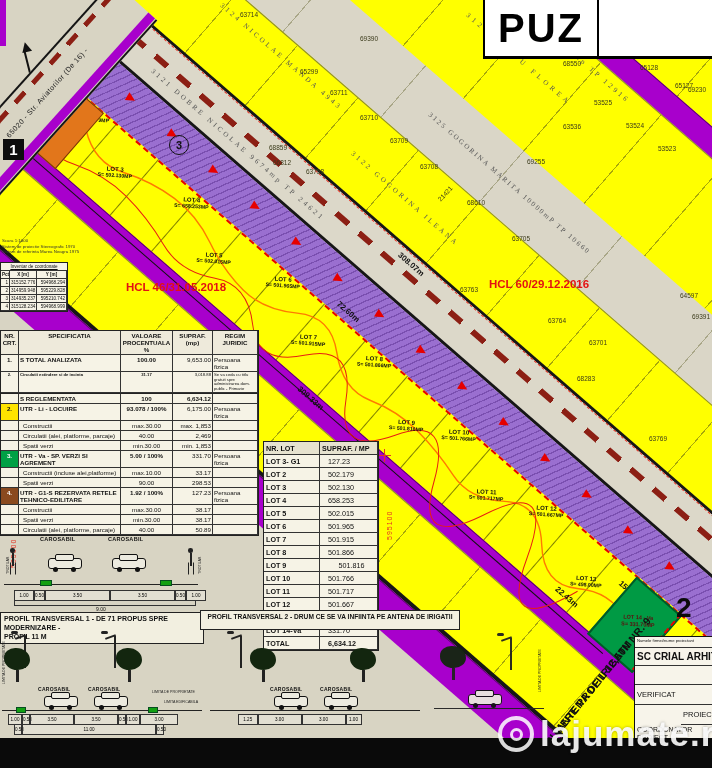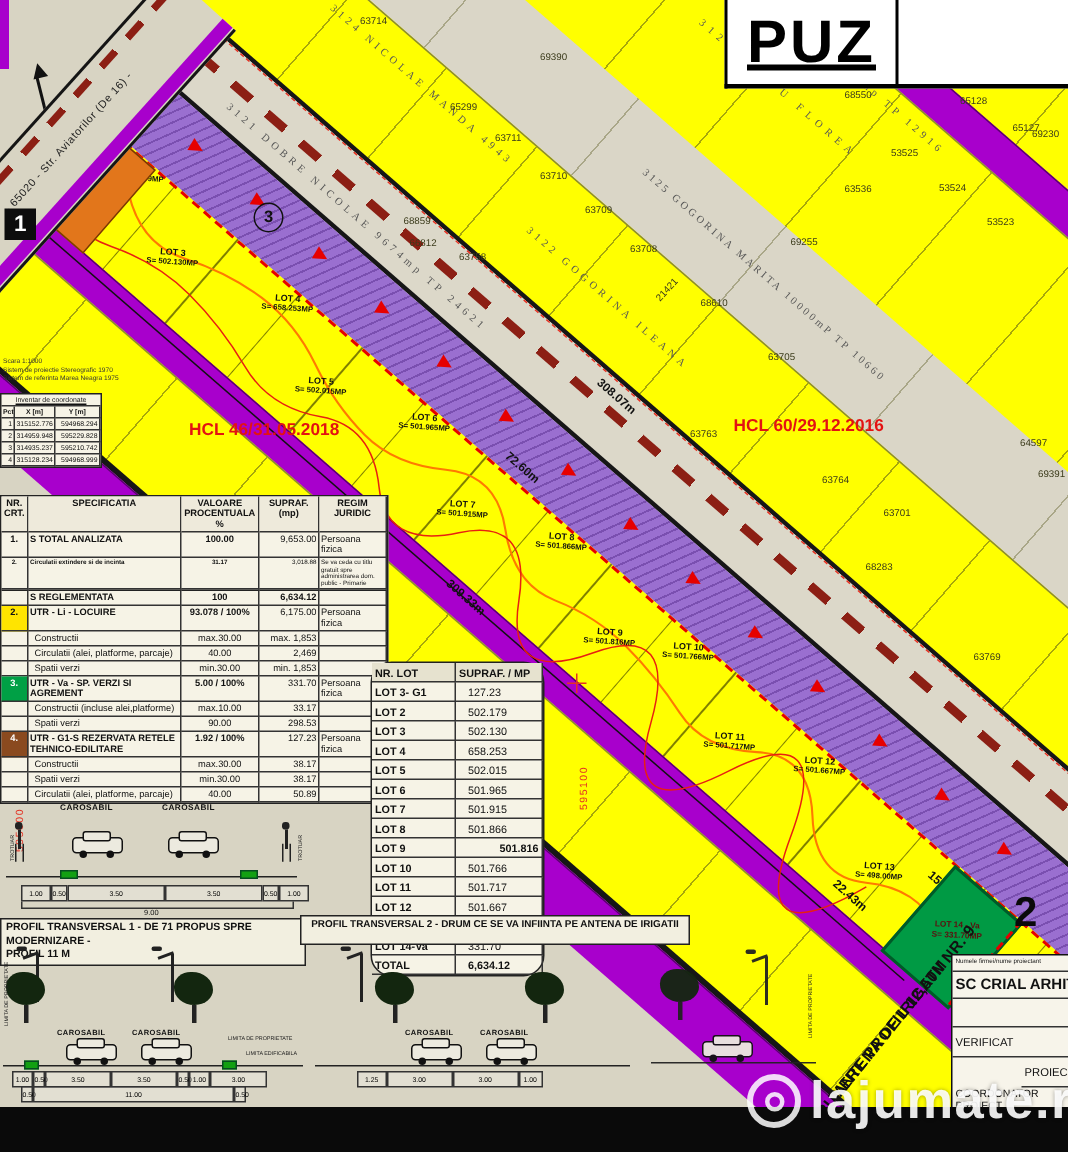--- a/index.html
+++ b/index.html
@@ -59,37 +59,37 @@
   
   #north{left:12px;top:42px;width:34px;height:60px;}
   #north .stem{position:absolute;left:15px;top:8px;width:2px;height:30px;background:#111;transform:rotate(-14deg);}
   #north .tip{position:absolute;left:9px;top:0;width:0;height:0;border-left:5px solid transparent;
       border-right:5px solid transparent;border-bottom:10px solid #111;transform:rotate(-14deg);}
   #north .nl{position:absolute;left:6px;top:40px;font-size:13px;font-weight:bold;color:#111;}
   
   #puzbox{left:483px;top:0;width:229px;height:56px;background:#fff;display:flex;
           border-left:2px solid #000;border-bottom:3px solid #000;}
   #puzbox .logo{width:112px;text-align:center;font-size:40px;font-weight:900;color:#000;
-          line-height:56px;letter-spacing:2px;border-right:2px solid #000;font-family:"Liberation Sans",sans-serif;text-decoration:underline;}
+          line-height:56px;letter-spacing:2px;border-right:2px solid #000;font-family:"Liberation Sans",sans-serif;}
   #puzbox .tl{padding:4px 0 0 5px;font-size:9.5px;font-weight:bold;color:#111;line-height:1.25;white-space:nowrap;}
   
   .tbl{position:absolute;background:var(--tablebg);border:1.2px solid #222;color:#111;}
   .trow{display:grid;}
   .tcell{border-right:.8px solid #333;border-bottom:.8px solid #333;padding:1px 1px;overflow:hidden;}
   #coordNotes{left:2px;top:238px;width:95px;font-size:4.4px;color:#333;line-height:1.3;}
   #coordTbl{left:0;top:262px;width:66px;font-size:4.6px;}
   #coordTbl .ttl{text-align:center;font-size:4.6px;text-decoration:underline;border-bottom:.8px solid #333;padding:1px;}
   #coordTbl .trow{grid-template-columns:9px 27px 1fr;}
   #bilant{left:0;top:330px;width:257px;font-size:6.2px;}
   #bilant .trow{grid-template-columns:18px 102px 52px 40px 1fr;}
   #bilant .hd .tcell{font-weight:bold;background:#eeeadb;}
   #bilant .section .tcell{font-weight:bold;border-top:1.8px solid #222;}
   #bilant .main .spec{font-weight:bold;}
   #bilant .jsmall{font-size:4.2px;line-height:1.1;}
-  #lotTbl{left:247px;top:441px;width:114px;font-size:7.2px;border-radius:14px;}
+  #lotTbl{left:263px;top:441px;width:114px;font-size:7.2px;}
   #lotTbl .trow{grid-template-columns:56px 1fr;}
   #lotTbl .hd .tcell{font-weight:bold;background:#e6e2cf;}
   #lotTbl .tcell{padding:1.5px 2px;}
   #lotTbl .total .tcell{font-weight:bold;}
   
   .profile{position:absolute;}
   .ground{position:absolute;height:1.3px;background:#222;}
   .car{position:absolute;width:32px;height:9px;background:#ecead f;background:#eceadf;
        border:1.1px solid #111;border-radius:3px;}
   .car::before{content:"";position:absolute;left:6px;top:-5px;width:17px;height:5px;
@@ -479,21 +479,21 @@
       <div class="trow">
         <div class="tcell" style="font-weight: bold;">LOT 7</div>
         <div class="tcell" style="text-align: left; padding-left: 8px;">501.915</div>
       </div>
       <div class="trow">
         <div class="tcell" style="font-weight: bold;">LOT 8</div>
         <div class="tcell" style="text-align: left; padding-left: 8px;">501.866</div>
       </div>
       <div class="trow">
         <div class="tcell" style="font-weight: bold;">LOT 9</div>
-        <div class="tcell" style="text-align: right; padding-left: 8px; font-weight: bold;">501.816</div>
+        <div class="tcell" style="text-align: center; padding-left: 8px;">501.816</div>
       </div>
       <div class="trow">
         <div class="tcell" style="font-weight: bold;">LOT 10</div>
         <div class="tcell" style="text-align: left; padding-left: 8px;">501.766</div>
       </div>
       <div class="trow">
         <div class="tcell" style="font-weight: bold;">LOT 11</div>
         <div class="tcell" style="text-align: left; padding-left: 8px;">501.717</div>
       </div>
       <div class="trow">

